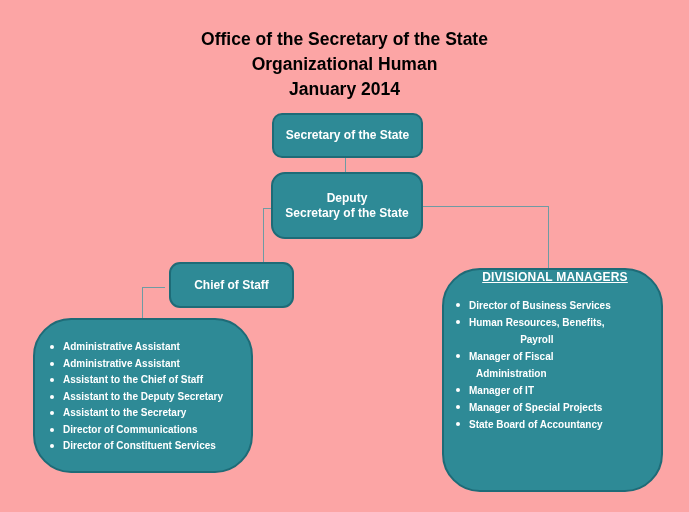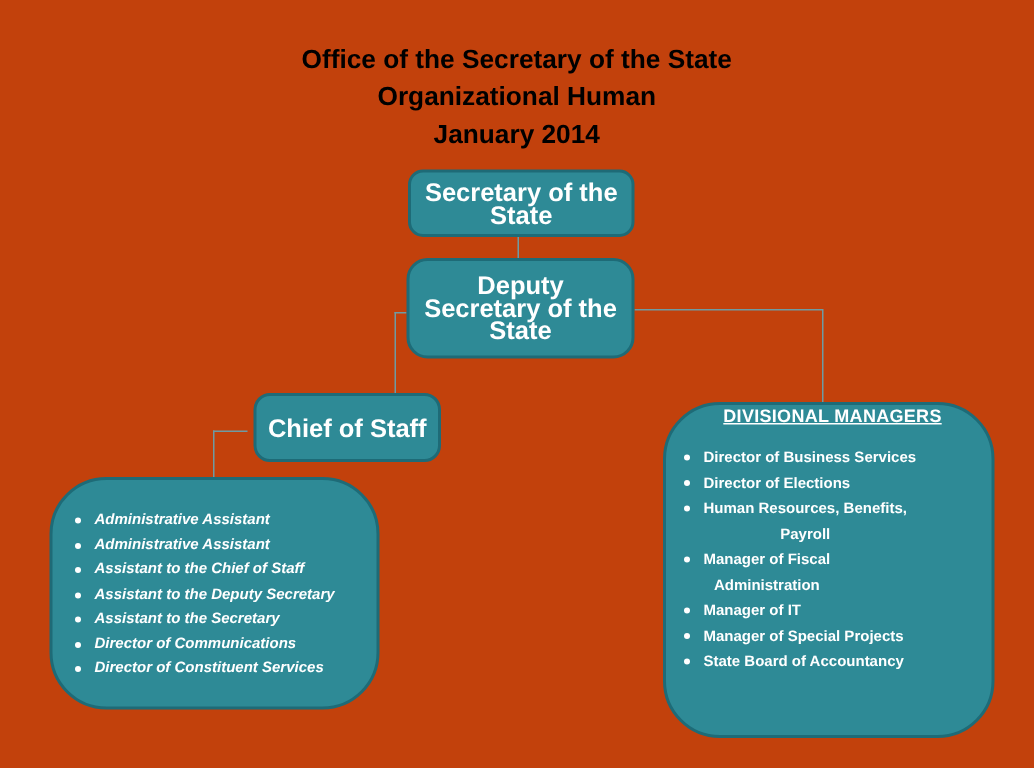--- a/index.html
+++ b/index.html
@@ -8,21 +8,21 @@
     --connector:#6E9BA3;
     --box-text:#FFFFFF;
     --title-text:#000000;
   }
   *{box-sizing:border-box;margin:0;padding:0;}
   html,body{background:#ffffff;}
   body{font-family:"Liberation Sans", sans-serif;}
   .stage{
     position:relative;
     width:689px;height:512px;
-    background:#c2410c;
+    background:#fca5a5;
     overflow:hidden;
   }
   .page-title{
     position:absolute;
     left:0;top:27px;width:689px;
     text-align:center;
     color:var(--title-text);
     font-weight:bold;
     font-size:17.5px;
     line-height:25px;
@@ -33,31 +33,31 @@
     border:2px solid var(--box-border);
     color:var(--box-text);
     font-weight:bold;
     display:flex;
     align-items:center;
     justify-content:center;
     text-align:center;
   }
   .node .label{
     white-space:pre-line;
-    font-size:17px;
+    font-size:12px;
     line-height:15px;
   }
   .node-secretary{left:272px;top:113px;width:151px;height:45px;border-radius:10px;}
   .node-deputy{left:271px;top:172px;width:152px;height:67px;border-radius:14px;}
   .node-chief{left:169px;top:262px;width:125px;height:46px;border-radius:11px;text-align:right;}
   .node-list{
     display:block;
     border-radius:38px;
   }
-  .node-staff-list{left:33px;top:318px;width:220px;height:155px;padding:19px 8px 10px 14px;font-style:italic;}
+  .node-staff-list{left:33px;top:318px;width:220px;height:155px;padding:19px 8px 10px 14px;}
   .node-managers{left:442px;top:268px;width:221px;height:224px;padding:0 6px 10px 11px;}
   .list-heading{
     text-align:center;
     font-size:12px;
     text-decoration:underline;
     margin-bottom:13px;
     letter-spacing:0.2px;
   }
   .bullet-row{
     display:flex;
@@ -140,24 +140,20 @@
   </div>
 
   <div class="node node-list node-managers">
     <div class="list-heading">DIVISIONAL MANAGERS</div>
     <div class="bullet-row">
       <span class="bullet"></span>
       <span class="bullet-text">Director of Business Services</span>
     </div>
     <div class="bullet-row">
       <span class="bullet"></span>
-      <span class="bullet-text">Director of Elections</span>
-    </div>
-    <div class="bullet-row">
-      <span class="bullet"></span>
       <span class="bullet-text">Human Resources, Benefits,
 Payroll</span>
     </div>
     <div class="bullet-row">
       <span class="bullet"></span>
       <span class="bullet-text">Manager of Fiscal
 Administration</span>
     </div>
     <div class="bullet-row">
       <span class="bullet"></span>

